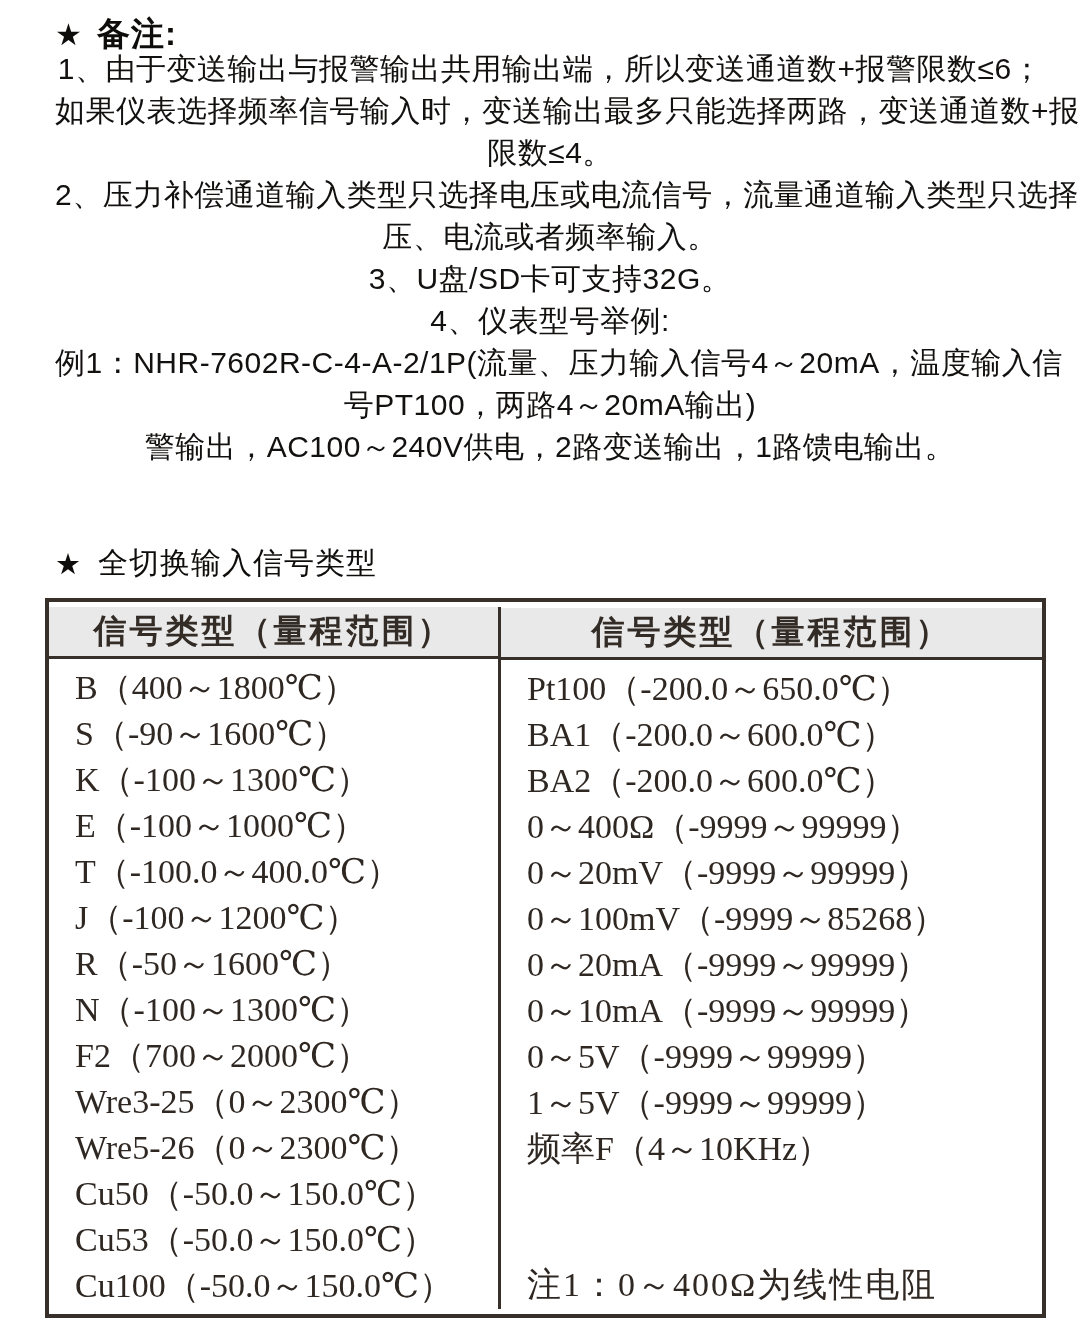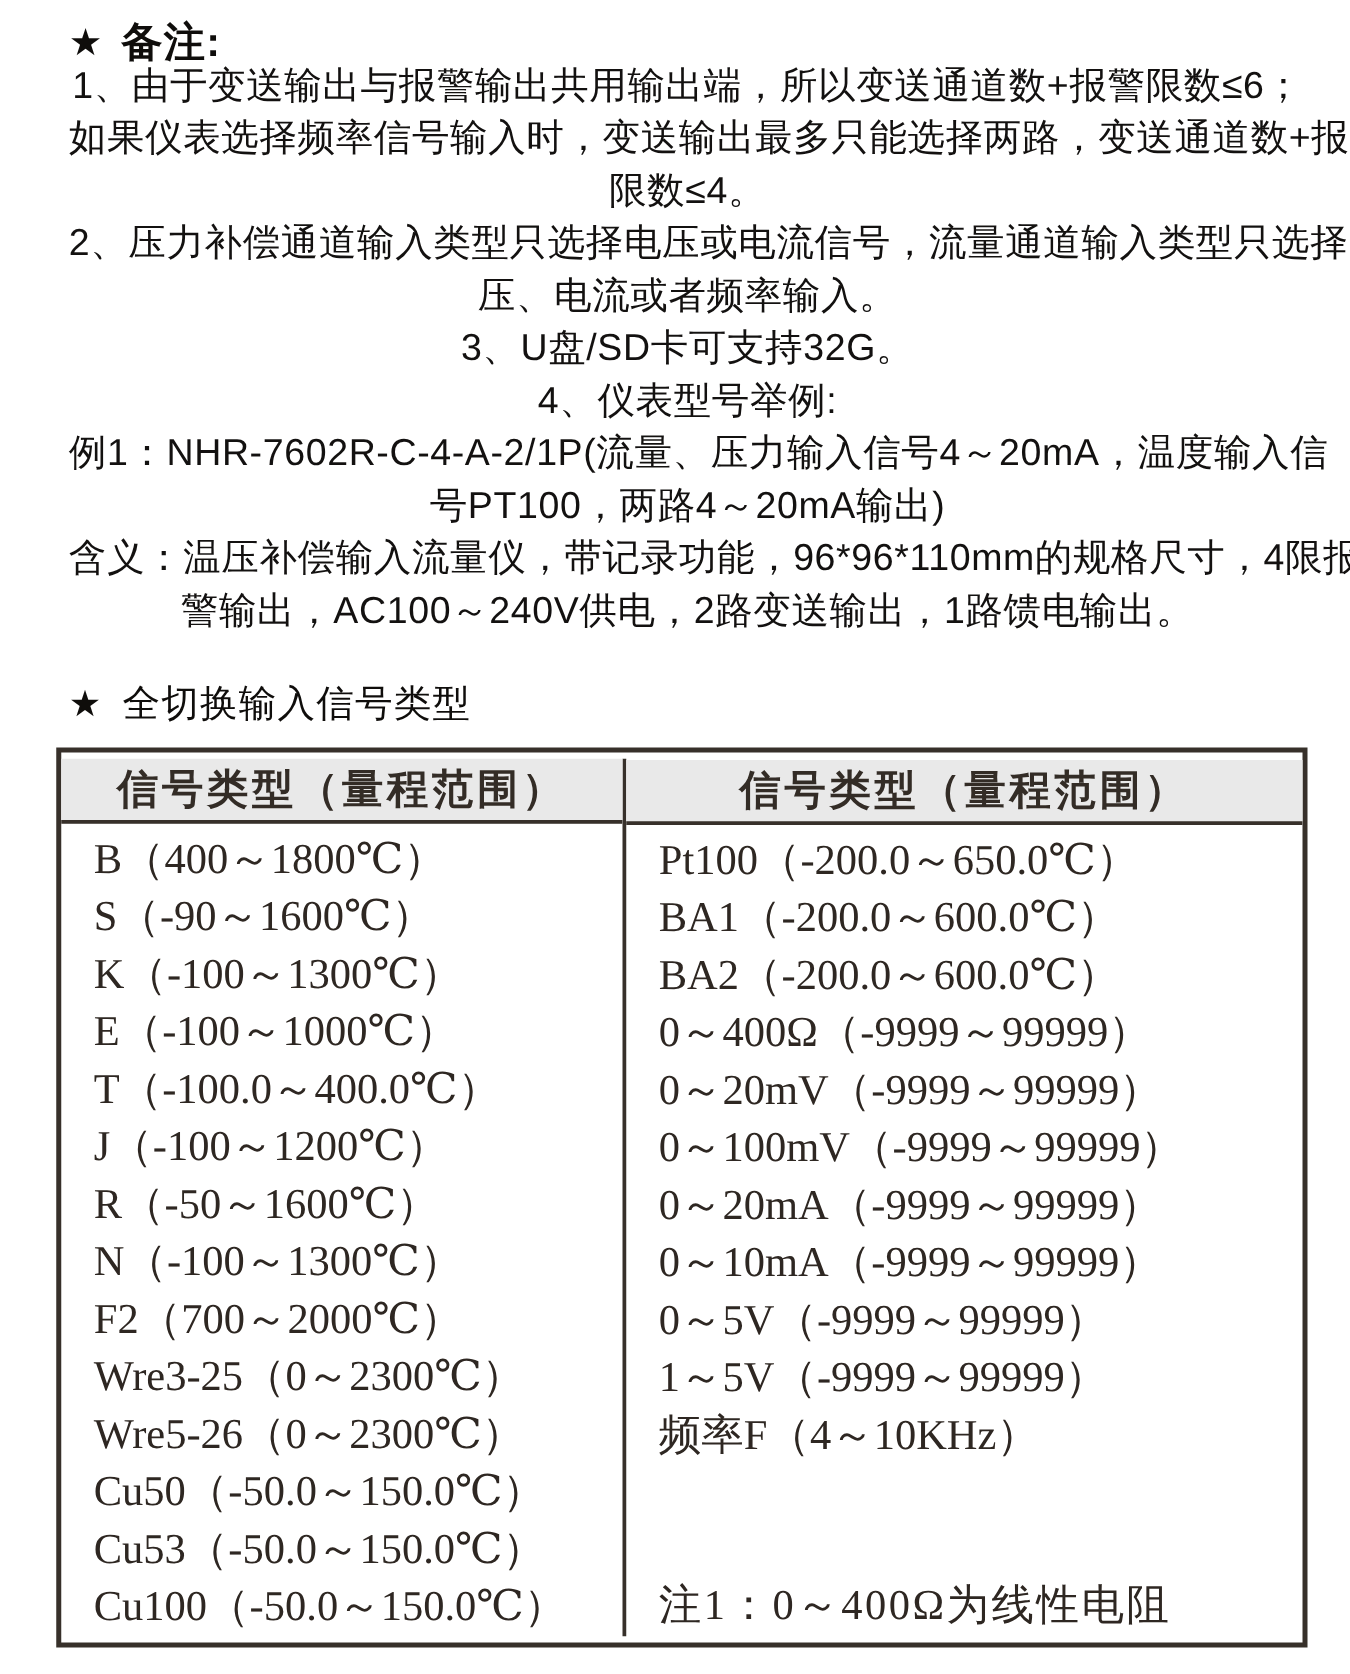--- a/index.html
+++ b/index.html
@@ -75,21 +75,20 @@
 <div class="remarks-lines">
   <div class="note-line">1、由于变送输出与报警输出共用输出端，所以变送通道数+报警限数≤6；</div>
   <div class="note-line">如果仪表选择频率信号输入时，变送输出最多只能选择两路，变送通道数+报警</div>
   <div class="note-line">限数≤4。</div>
   <div class="note-line">2、压力补偿通道输入类型只选择电压或电流信号，流量通道输入类型只选择电</div>
   <div class="note-line">压、电流或者频率输入。</div>
   <div class="note-line">3、U盘/SD卡可支持32G。</div>
   <div class="note-line">4、仪表型号举例:</div>
   <div class="note-line">例1：NHR-7602R-C-4-A-2/1P(流量、压力输入信号4～20mA，温度输入信</div>
   <div class="note-line">号PT100，两路4～20mA输出)</div>
-  <div class="note-line">含义：温压补偿输入流量仪，带记录功能，96*96*110mm的规格尺寸，4限报</div>
   <div class="note-line">警输出，AC100～240V供电，2路变送输出，1路馈电输出。</div>
 </div>
 
 <div class="section-heading">
   <span class="star">★</span>
   <span>全切换输入信号类型</span>
 </div>
 
 <div class="signal-table">
   <div class="tcol tcol-left">
@@ -112,21 +111,21 @@
     </div>
   </div>
   <div class="tcol tcol-right">
     <div class="th">信号类型（量程范围）</div>
     <div class="tbody">
       <div class="trow">Pt100（-200.0～650.0℃）</div>
       <div class="trow">BA1（-200.0～600.0℃）</div>
       <div class="trow">BA2（-200.0～600.0℃）</div>
       <div class="trow">0～400Ω（-9999～99999）</div>
       <div class="trow">0～20mV（-9999～99999）</div>
-      <div class="trow">0～100mV（-9999～99999）</div>
+      <div class="trow">0～100mV（-9999～85268）</div>
       <div class="trow">0～20mA（-9999～99999）</div>
       <div class="trow">0～10mA（-9999～99999）</div>
       <div class="trow">0～5V（-9999～99999）</div>
       <div class="trow">1～5V（-9999～99999）</div>
       <div class="trow">频率F（4～10KHz）</div>
       <div class="trow trow-spacer"></div>
       <div class="trow trow-note">注1：0～400Ω为线性电阻</div>
     </div>
   </div>
 </div>

